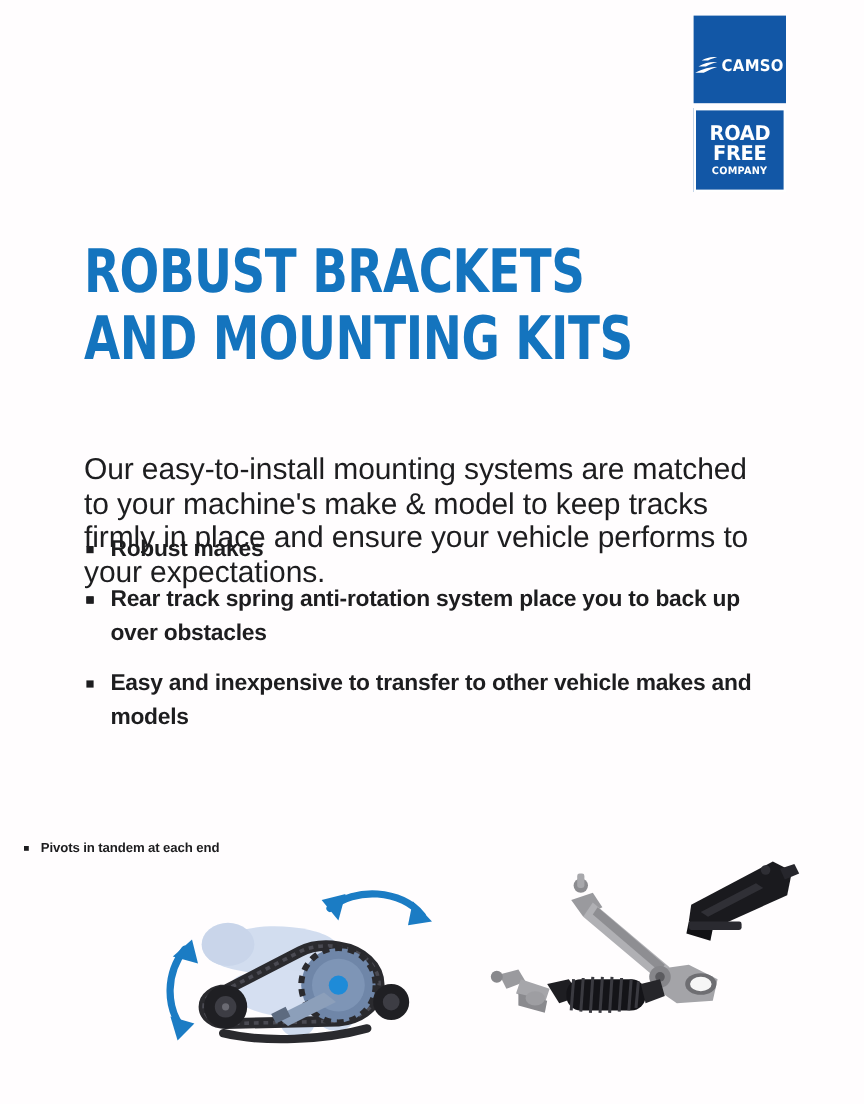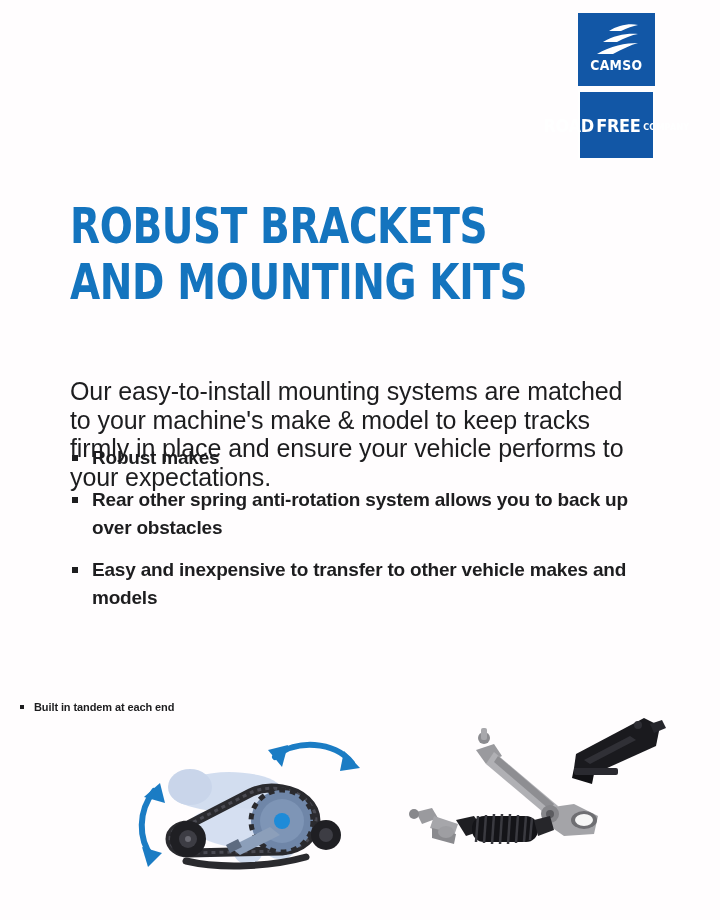--- a/index.html
+++ b/index.html
@@ -20,21 +20,20 @@
     position: absolute;
     top: 13px;
     left: 578px;
     width: 77px;
   }
   .logo-camso {
     width: 77px;
     height: 73px;
     background: #1257a6;
     display: flex;
-    flex-direction: column;
     align-items: center;
     justify-content: flex-start;
     box-sizing: border-box;
     padding-top: 9px;
   }
   .logo-mark {
     width: 46px;
     height: 34px;
     display: block;
   }
@@ -49,21 +48,21 @@
     transform: scaleX(0.92);
   }
   .logo-roadfree {
     width: 77px;
     height: 70px;
     background: #1257a6;
     margin-top: 4px;
     border: 2px solid #ffffff;
     box-sizing: border-box;
     display: flex;
-    flex-direction: row;
+    flex-direction: column;
     align-items: center;
     justify-content: center;
     padding-top: 2px;
   }
   .rf-line1, .rf-line2 {
     color: #ffffff;
     font-family: "DejaVu Sans", sans-serif;
     font-weight: bold;
     font-size: 17px;
     line-height: 0.95;
@@ -209,31 +208,31 @@
 <ul class="feature-list">
   <li class="feature-item">
     <span class="sq"></span>
     <span>Robust makes</span>
   </li>
   <li class="feature-item">
     <span class="sq"></span>
   </li>
   <li class="feature-item">
     <span class="sq"></span>
-    <span>Rear other spring anti-rotation system allows you to back up over obstacles</span>
+    <span>Rear track spring anti-rotation system place you to back up over obstacles</span>
   </li>
   <li class="feature-item">
     <span class="sq"></span>
     <span>Easy and inexpensive to transfer to other vehicle makes and models</span>
   </li>
 </ul>
 
 <div class="caption">
   <span class="sq"></span>
-  <span>Built in tandem at each end</span>
+  <span>Pivots in tandem at each end</span>
 </div>
 
 <svg class="diagram" viewBox="0 0 255 150">
 
   <g opacity="0.55">
     <path d="M42 55 C60 38, 95 33, 128 40 C150 45, 158 55, 150 66 C140 78, 100 80, 70 74 C50 70, 38 63, 42 55 Z" fill="#aec4e4"></path>
     <ellipse cx="60" cy="52" rx="22" ry="18" fill="#9db6db"></ellipse>
     <path d="M70 78 C95 70, 130 72, 152 82 C168 90, 170 104, 155 110 C135 118, 95 114, 74 104 C58 96, 57 84, 70 78 Z" fill="#b4c8e7"></path>
     <ellipse cx="150" cy="112" rx="16" ry="12" fill="#a8c0e2"></ellipse>
     <ellipse cx="118" cy="118" rx="14" ry="11" fill="#a8c0e2"></ellipse>

